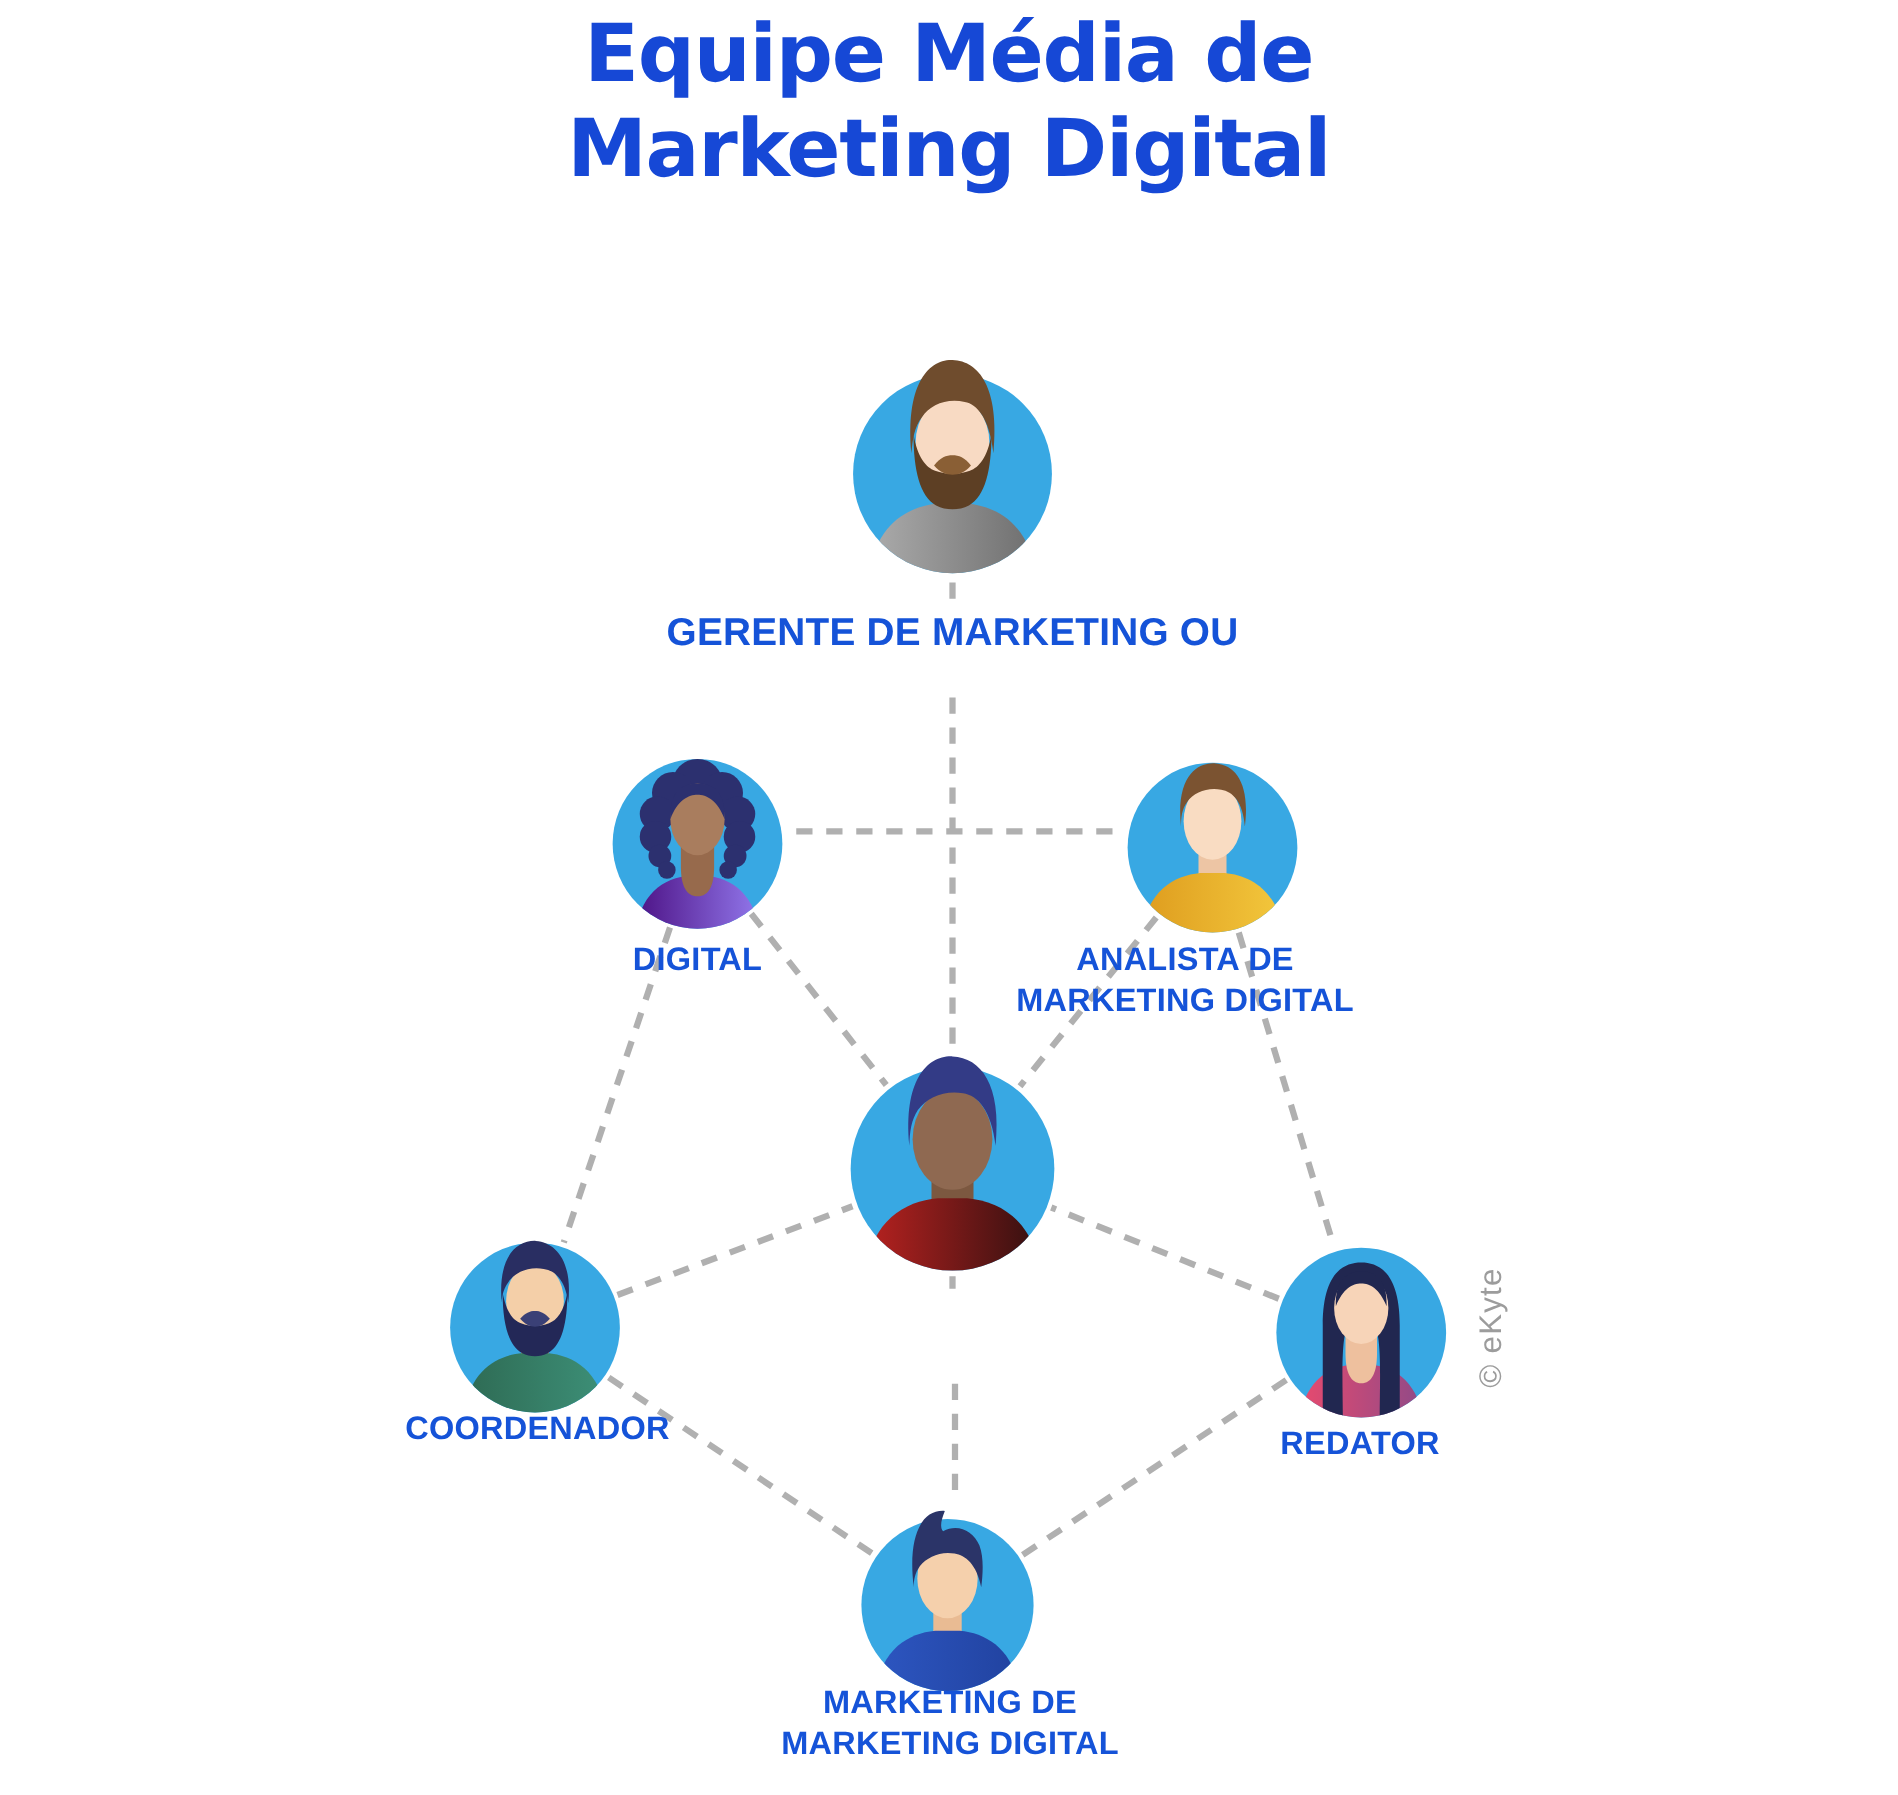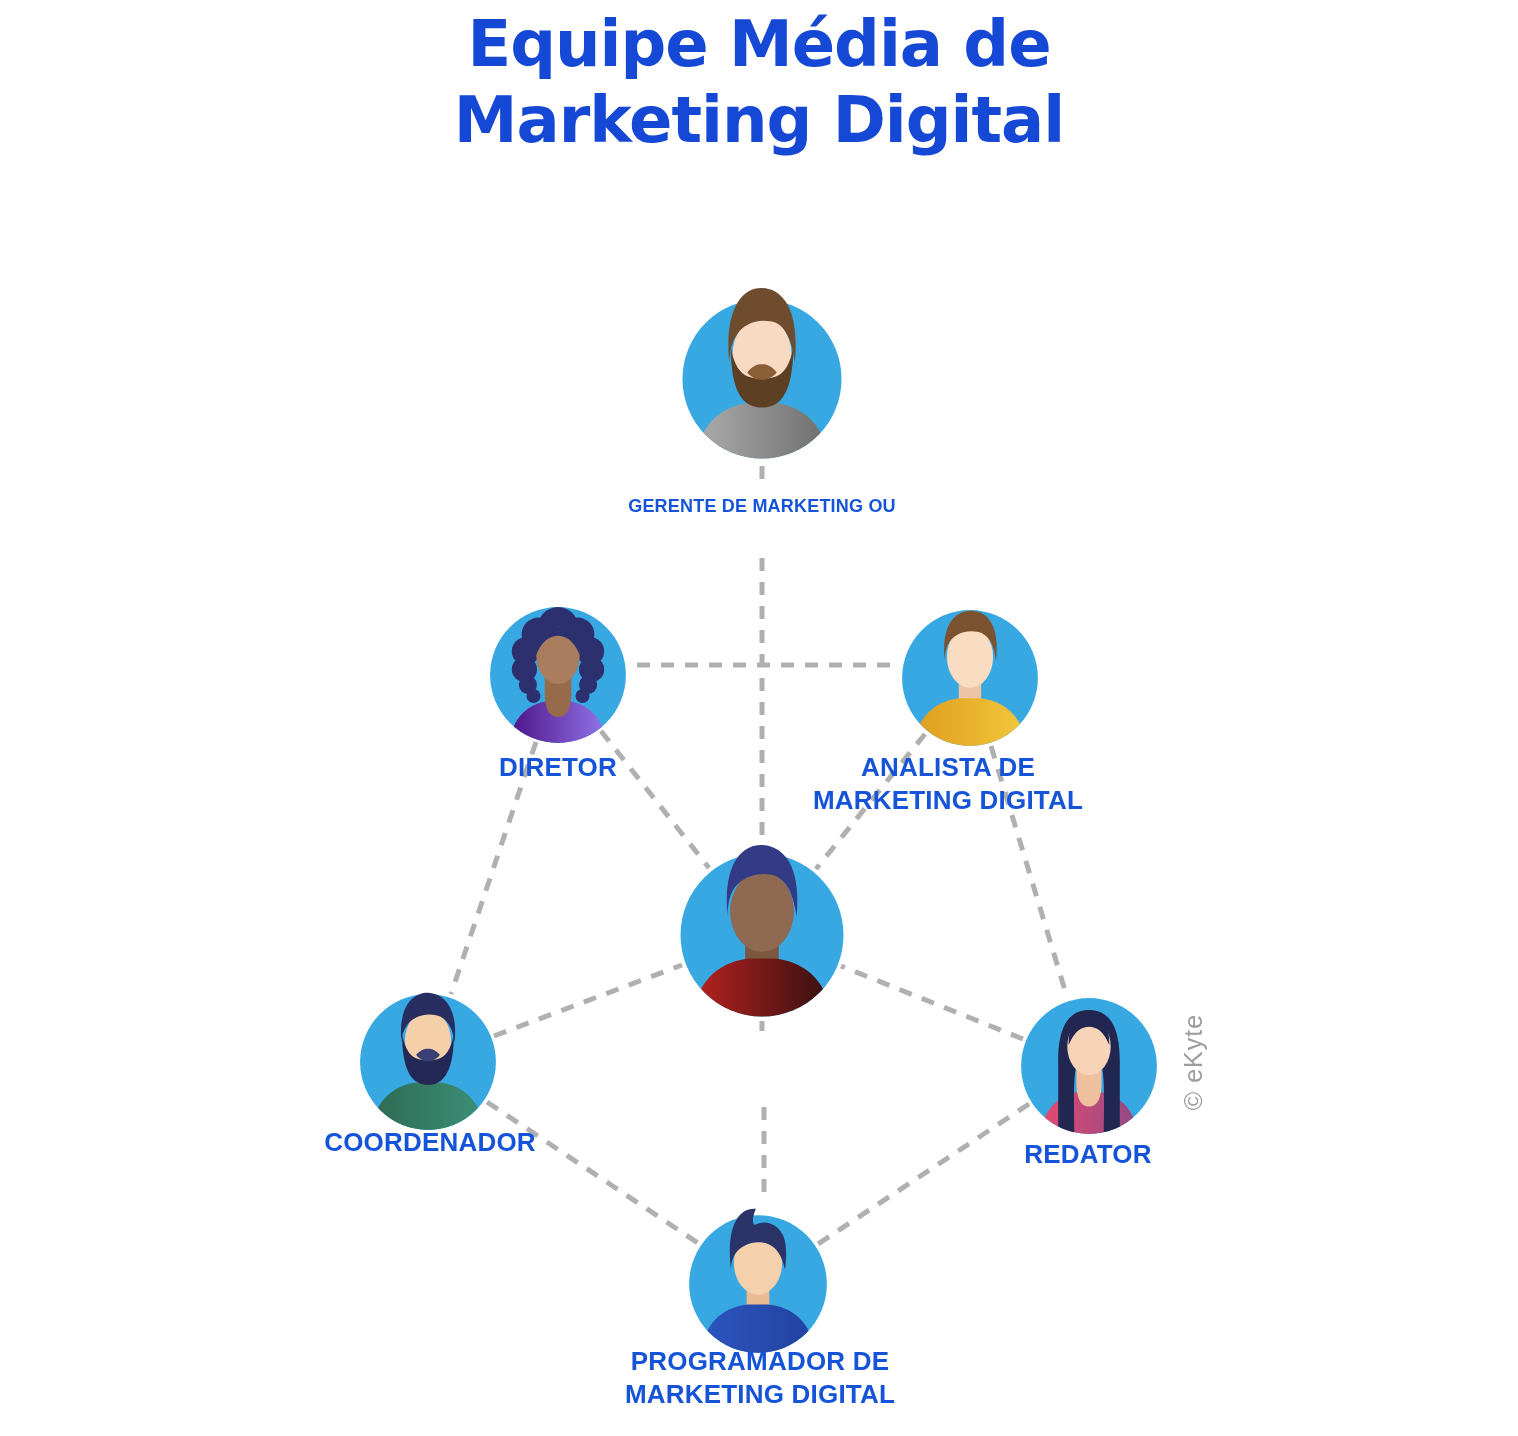--- a/index.html
+++ b/index.html
@@ -25,21 +25,21 @@
   .node svg{display:block;width:100%;height:100%;overflow:visible;}
   .lbl{
     position:absolute;z-index:2;
     transform:translateX(-50%);
     text-align:center;white-space:nowrap;
     font-weight:bold;font-size:26px;line-height:33px;
     letter-spacing:0.2px;
     color:var(--label-color,#1553d8);
   }
   .lbl span{display:block;}
-  .lbl-gerente{left:762px;top:490px;font-size:18px;line-height:32px;}
+  .lbl-gerente{left:762px;top:490px;font-size:31px;line-height:32px;}
   .lbl-designer{left:558px;top:751px;}
   .lbl-analista{left:948px;top:751px;}
   .lbl-coordenador{left:766px;top:1033px;}
   .lbl-programador{left:430px;top:1126px;}
   .lbl-redator{left:1088px;top:1138px;}
   .lbl-assistente{left:760px;top:1345px;}
   .node-gerente{left:680px;top:297px;width:164px;height:164px;}
   .node-designer{left:488px;top:605px;width:140px;height:140px;}
   .node-analista{left:900px;top:608px;width:140px;height:140px;}
   .node-coordenador{left:678px;top:851px;width:168px;height:168px;}
@@ -242,32 +242,32 @@
       </g>
       <ellipse cx="100" cy="70" rx="34" ry="45" fill="#f5d0ac"></ellipse>
       <path d="M62,80 C55,24 70,-8 97,-6 C93,4 91,12 95,17 C111,8 129,16 136,33 C141,46 140,65 138,80 C133,54 120,44 108,42 C92,39 77,46 69,56 C63,64 62,72 62,80 Z" fill="#2b3468"></path>
     </svg>
   </div>
 
   <div class="lbl lbl-gerente">
     <span>GERENTE DE MARKETING OU</span>
   </div>
   <div class="lbl lbl-designer">
-    <span>DIRETOR</span>
+    <span>DIGITAL</span>
   </div>
   <div class="lbl lbl-analista">
     <span>ANALISTA DE</span>
     <span>MARKETING DIGITAL</span>
   </div>
   <div class="lbl lbl-programador">
     <span>COORDENADOR</span>
   </div>
   <div class="lbl lbl-redator">
     <span>REDATOR</span>
   </div>
   <div class="lbl lbl-assistente">
-    <span>PROGRAMADOR DE</span>
+    <span>MARKETING DE</span>
     <span>MARKETING DIGITAL</span>
   </div>
 
   <div class="watermark">© eKyte</div>
 
 </div>
 
 </body></html>

